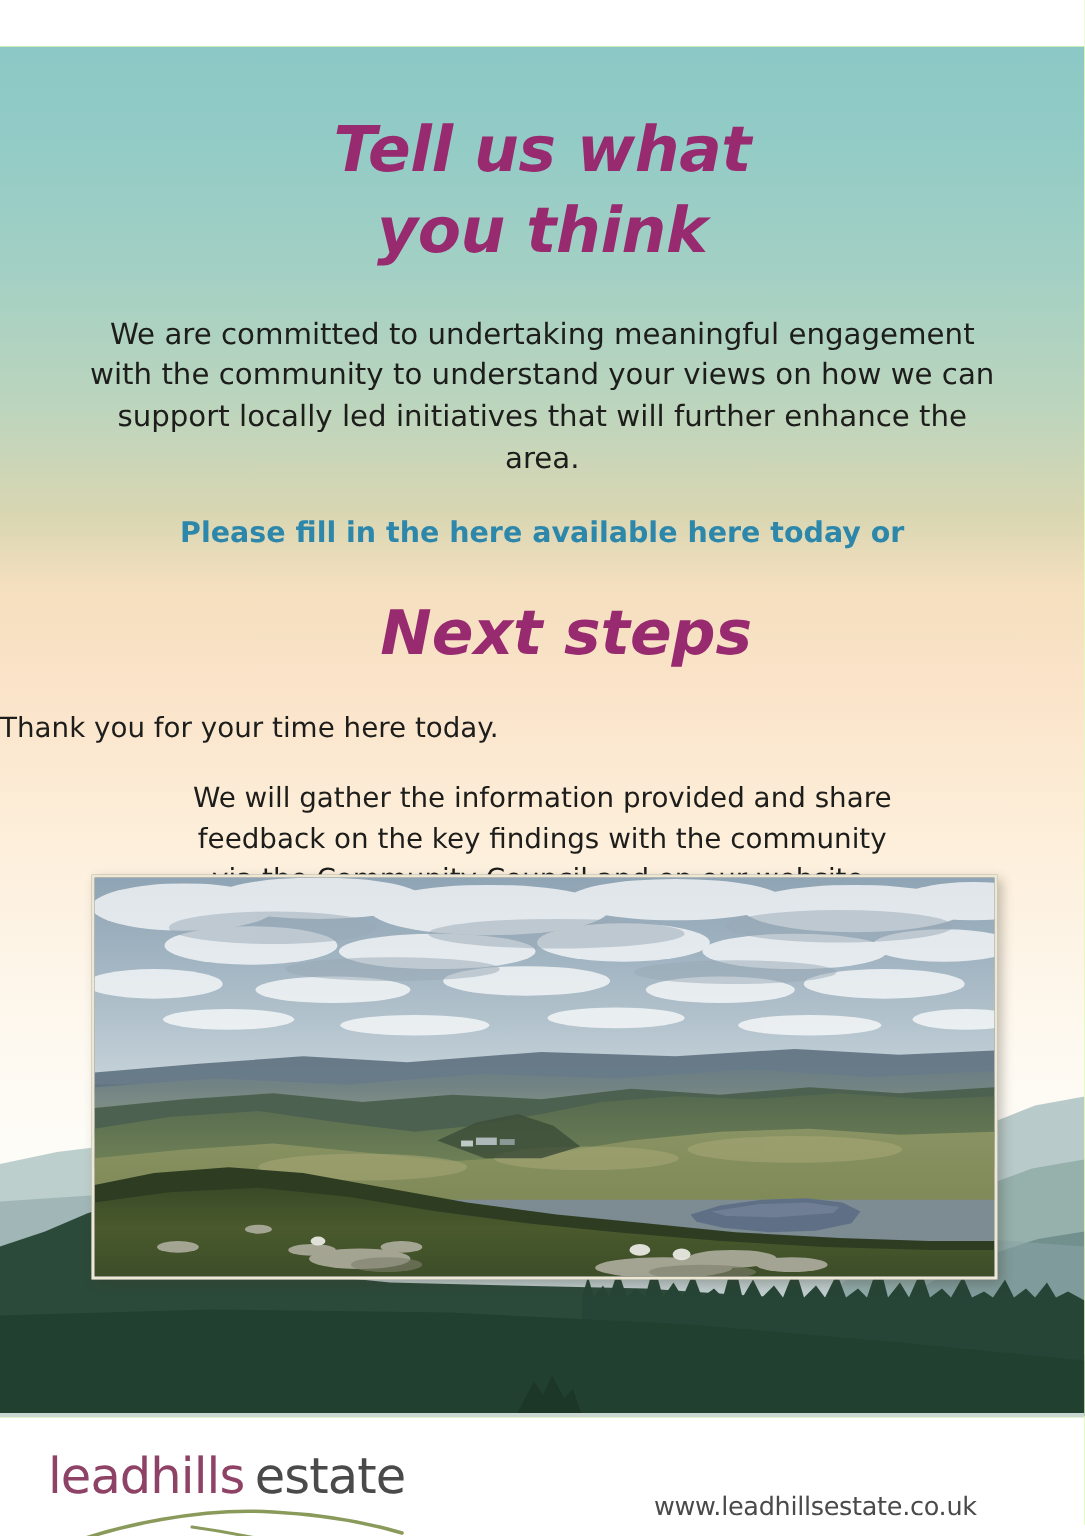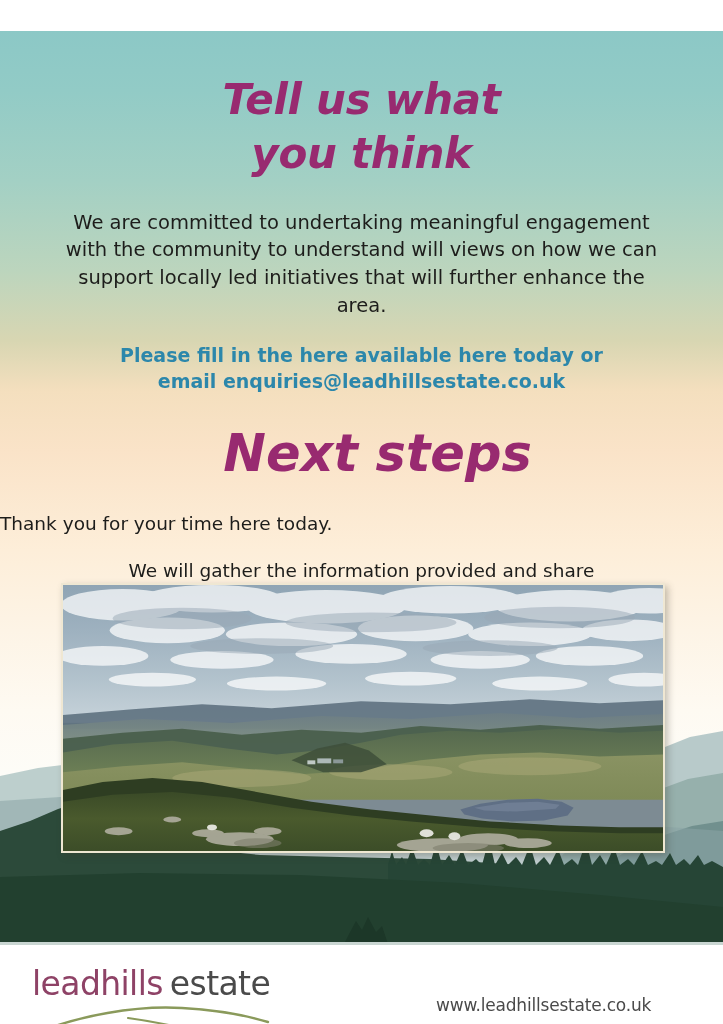--- a/index.html
+++ b/index.html
@@ -91,21 +91,21 @@
   }
   .callout span { display: block; }
 
   .subhead {
     margin-top: 32px;
     text-align: center;
     color: #982a70;
     font-family: "DejaVu Sans", sans-serif;
     font-style: italic;
     font-weight: bold;
-    font-size: 51px;
+    font-size: 41px;
     line-height: 1.1;
     padding-left: 32px;
   }
 
   .thanks {
     margin-top: 30px;
     text-align: left;
     color: #1d1d1b;
     font-size: 18.5px;
     font-family: "DejaVu Sans", sans-serif;
@@ -216,27 +216,26 @@
 
   <div class="content">
 
     <div class="headline">
       <span>Tell us what</span>
       <span class="l2">you think</span>
     </div>
 
     <div class="intro">
       <span>We are committed to undertaking meaningful engagement</span>
-      <span>with the community to understand will views on how we can</span>
+      <span>with the community to understand your views on how we can</span>
       <span>support locally led initiatives that will further enhance the area.</span>
     </div>
 
     <div class="callout">
       <span>Please fill in the here available here today or</span>
-      <span>email enquiries@leadhillsestate.co.uk</span>
     </div>
 
     <div class="subhead">Next steps</div>
 
     <div class="thanks">Thank you for your time here today.</div>
 
     <div class="outro">
       <span>We will gather the information provided and share</span>
       <span>feedback on the key findings with the community</span>
       <span>via the Community Council and on our website.</span>

